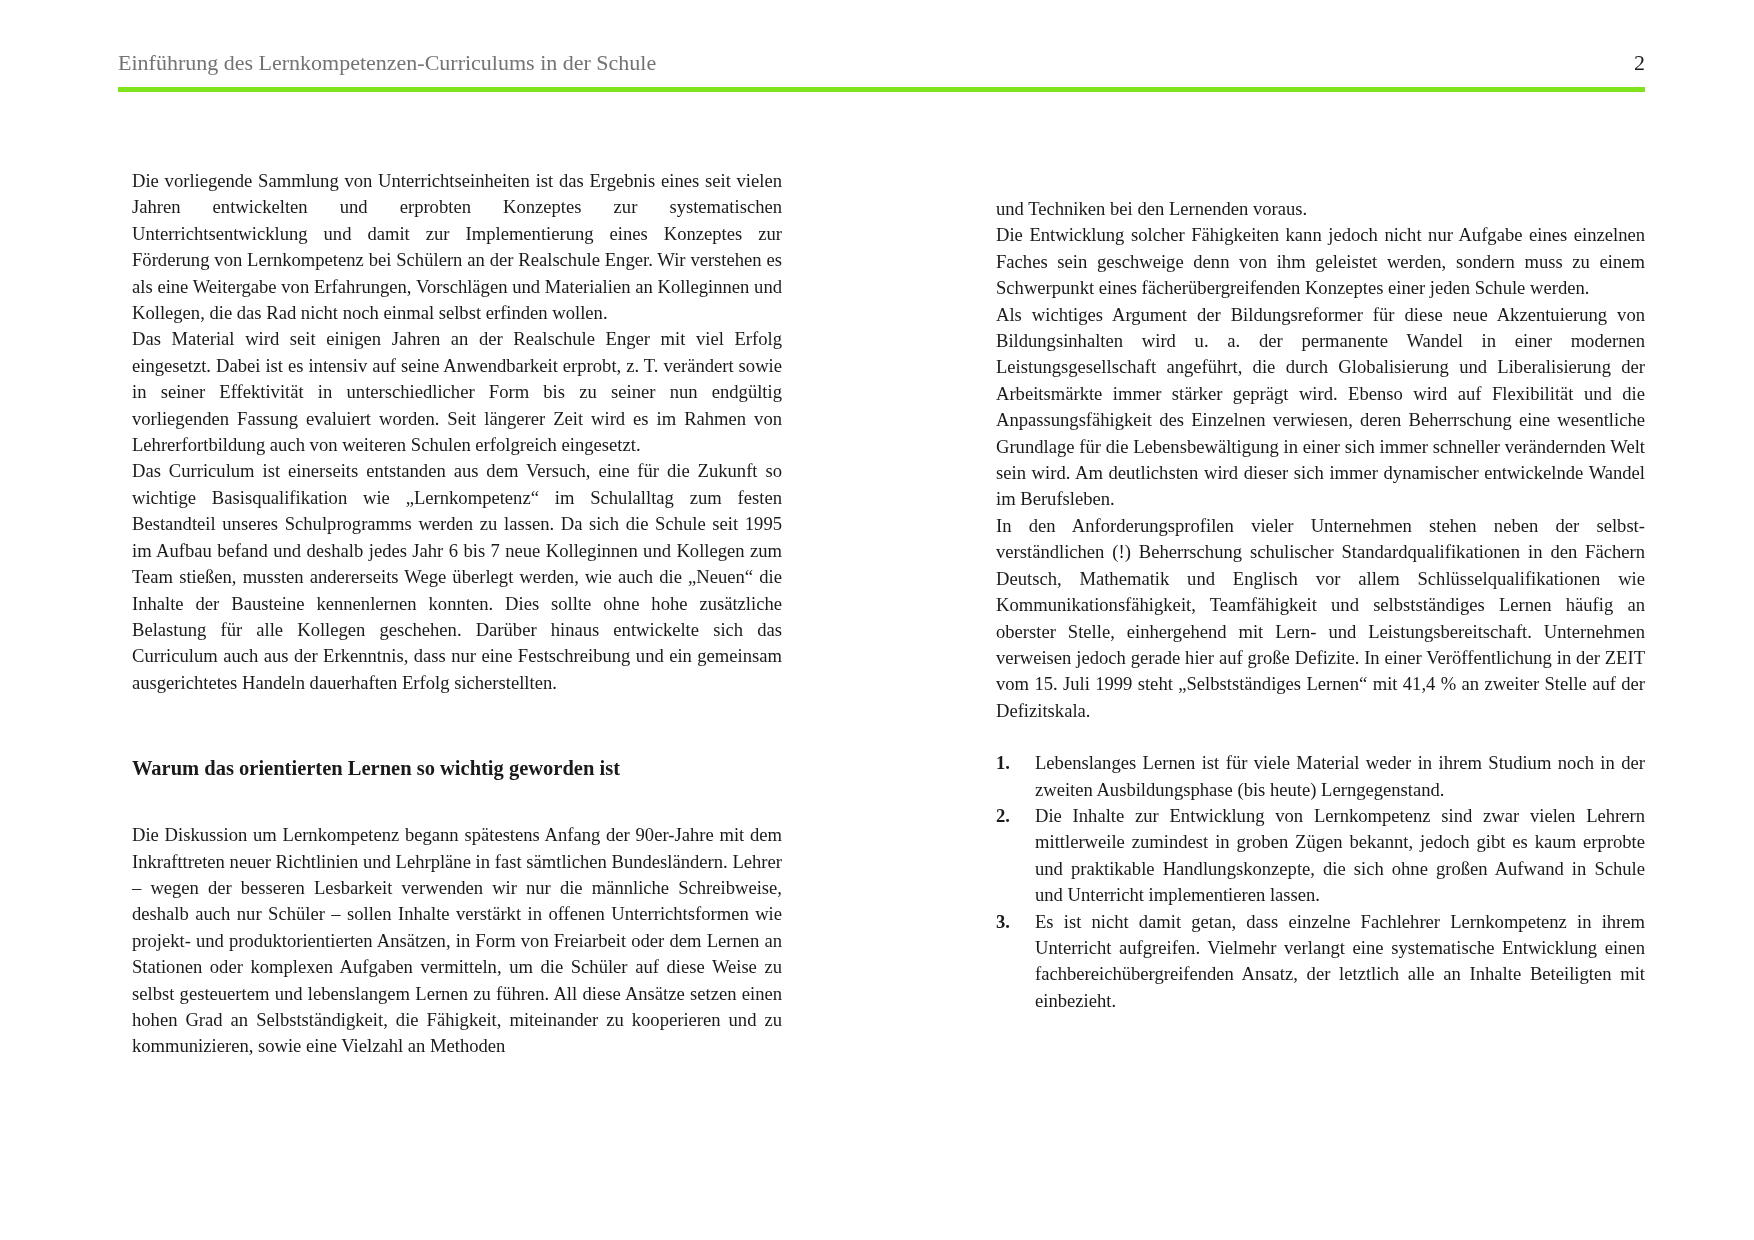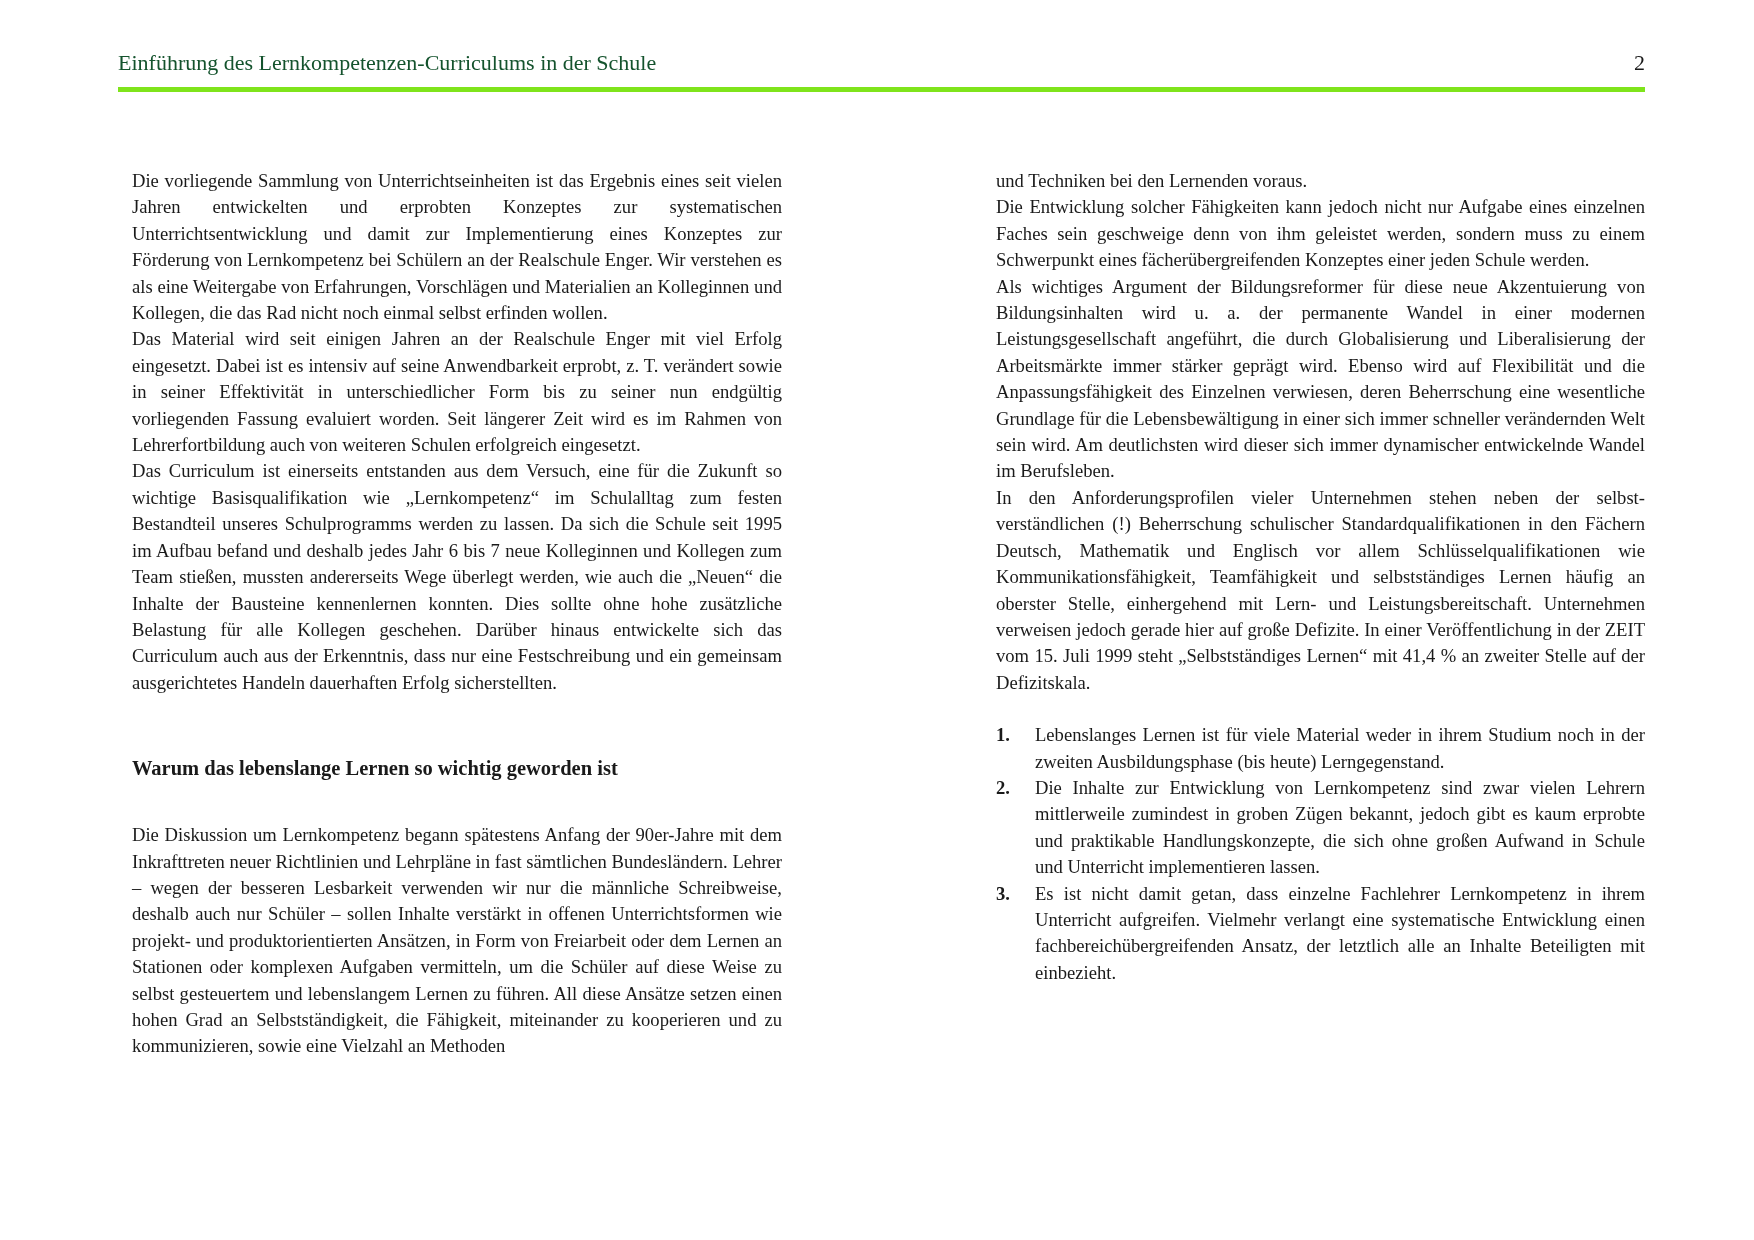--- a/index.html
+++ b/index.html
@@ -7,39 +7,39 @@
     width: 1754px; height: 1240px; position: relative; overflow: hidden;
     font-family: "DejaVu Serif", "Liberation Serif", serif;
     color: #1a1a1a;
   }
   .header {
     position: absolute; left: 118px; top: 50px; width: 1527px; height: 36px;
   }
   .header-title {
     position: absolute; left: 0; top: 0;
     font-family: "Liberation Serif", serif;
-    font-size: 22px; line-height: 26px; color: #14532d;
+    font-size: 22px; line-height: 26px; color: #737373;
   }
   .page-number {
     position: absolute; right: 0; top: 0;
     font-family: "Liberation Serif", serif;
     font-size: 22px; line-height: 26px; color: #1a1a1a;
   }
   .header-rule {
     position: absolute; left: 118px; top: 87px; width: 1527px; height: 5px;
     background: #7fe41b;
   }
   .column {
     position: absolute; top: 168px;
     font-family: "Liberation Serif", serif;
     font-size: 18.6px; line-height: 26.4px;
     text-align: justify; hyphens: manual;
   }
   .col-left { left: 132px; width: 650px; }
-  .col-right { left: 996px; width: 649px; }
+  .col-right { left: 996px; width: 649px; margin-top: 28px; }
   .column p { margin: 0; }
   .section-heading {
     margin: 58px 0 40px 0;
     font-family: "Liberation Serif", serif;
     font-weight: bold; font-size: 20.5px; line-height: 28px; text-align: left;
   }
   .list { margin: 26px 0 0 0; padding: 0; list-style: none; }
   .list-item { display: flex; }
   .list-num { width: 39px; flex: 0 0 39px; font-weight: bold; }
   .list-text { flex: 1; text-align: justify; }
@@ -50,21 +50,21 @@
 <div class="header">
   <div class="header-title">Einführung des Lernkompetenzen-Curriculums in der Schule</div>
   <div class="page-number">2</div>
 </div>
 <div class="header-rule"></div>
 
 <div class="column col-left">
   <p>Die vorliegende Sammlung von Unterrichtseinheiten ist das Ergebnis eines seit vielen Jahren entwickelten und erprobten Konzeptes zur systematischen Unterrichtsentwicklung und damit zur Implementierung eines Konzeptes zur Förderung von Lernkompetenz bei Schülern an der Realschule Enger. Wir verstehen es als eine Weitergabe von Erfahrungen, Vorschlägen und Materialien an Kolleginnen und Kollegen, die das Rad nicht noch einmal selbst erfinden wollen.</p>
   <p>Das Material wird seit einigen Jahren an der Realschule Enger mit viel Erfolg eingesetzt. Dabei ist es intensiv auf seine Anwendbarkeit erprobt, z. T. verändert sowie in seiner Effektivität in unterschiedlicher Form bis zu seiner nun endgültig vorliegenden Fassung evaluiert worden. Seit län­gerer Zeit wird es im Rahmen von Lehrerfortbildung auch von weiteren Schulen erfolgreich eingesetzt.</p>
   <p>Das Curriculum ist einerseits entstanden aus dem Versuch, eine für die Zukunft so wichtige Basisqualifikation wie „Lernkompetenz“ im Schulalltag zum festen Bestandteil unseres Schulprogramms werden zu lassen. Da sich die Schule seit 1995 im Aufbau befand und deshalb jedes Jahr 6 bis 7 neue Kolleginnen und Kollegen zum Team stießen, mussten andererseits Wege überlegt werden, wie auch die „Neuen“ die Inhalte der Bausteine kennen­lernen konnten. Dies sollte ohne hohe zusätzliche Belastung für alle Kollegen geschehen. Darüber hinaus entwickelte sich das Curriculum auch aus der Erkenntnis, dass nur eine Festschreibung und ein gemeinsam ausgerichtetes Handeln dauerhaften Erfolg sicherstellten.</p>
-  <h2 class="section-heading">Warum das lebenslange Lernen so wichtig geworden ist</h2>
+  <h2 class="section-heading">Warum das orientierten Lernen so wichtig geworden ist</h2>
   <p>Die Diskussion um Lernkompetenz begann spätestens Anfang der 90er-Jahre mit dem Inkrafttreten neuer Richtlinien und Lehrpläne in fast sämt­lichen Bundesländern. Lehrer – wegen der besseren Lesbarkeit verwenden wir nur die männliche Schreibweise, deshalb auch nur Schüler – sollen Inhalte verstärkt in offenen Unterrichtsformen wie projekt- und produkt­orientierten Ansätzen, in Form von Freiarbeit oder dem Lernen an Stationen oder komplexen Aufgaben vermitteln, um die Schüler auf diese Weise zu selbst gesteuertem und lebenslangem Lernen zu führen. All diese Ansätze setzen einen hohen Grad an Selbstständigkeit, die Fähigkeit, miteinander zu kooperieren und zu kommunizieren, sowie eine Vielzahl an Methoden</p>
 </div>
 
 <div class="column col-right">
   <p>und Techniken bei den Lernenden voraus.</p>
   <p>Die Entwicklung solcher Fähigkeiten kann jedoch nicht nur Aufgabe eines einzelnen Faches sein geschweige denn von ihm geleistet werden, sondern muss zu einem Schwerpunkt eines fächerübergreifenden Konzeptes einer jeden Schule werden.</p>
   <p>Als wichtiges Argument der Bildungsreformer für diese neue Akzentuierung von Bildungsinhalten wird u. a. der permanente Wandel in einer modernen Leistungsgesellschaft angeführt, die durch Globalisierung und Liberalisie­rung der Arbeitsmärkte immer stärker geprägt wird. Ebenso wird auf Flexi­bilität und die Anpassungsfähigkeit des Einzelnen verwiesen, deren Beherr­schung eine wesentliche Grundlage für die Lebensbewältigung in einer sich immer schneller verändernden Welt sein wird. Am deutlichsten wird dieser sich immer dynamischer entwickelnde Wandel im Berufsleben.</p>
   <p>In den Anforderungsprofilen vieler Unternehmen stehen neben der selbst­verständlichen (!) Beherrschung schulischer Standardqualifikationen in den Fächern Deutsch, Mathematik und Englisch vor allem Schlüsselqualifi­kationen wie Kommunikationsfähigkeit, Teamfähigkeit und selbstständiges Lernen häufig an oberster Stelle, einhergehend mit Lern- und Leistungs­bereitschaft. Unternehmen verweisen jedoch gerade hier auf große Defizite. In einer Veröffentlichung in der ZEIT vom 15. Juli 1999 steht „Selbstständiges Lernen“ mit 41,4 % an zweiter Stelle auf der Defizitskala.</p>
   <ol class="list">
     <li class="list-item">

